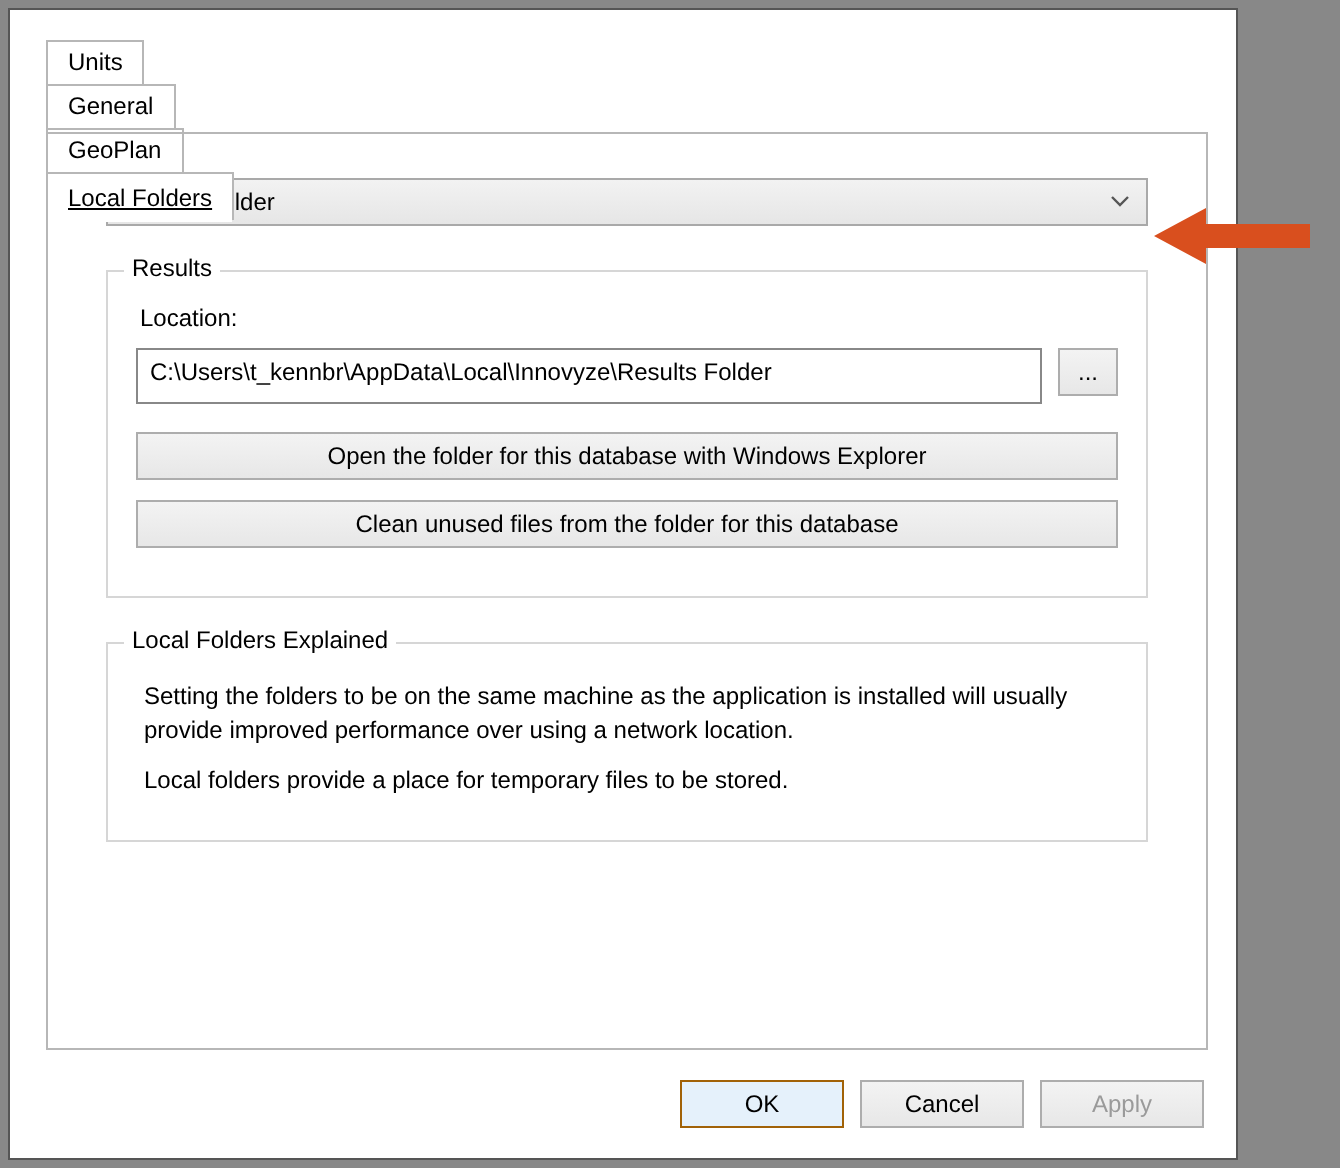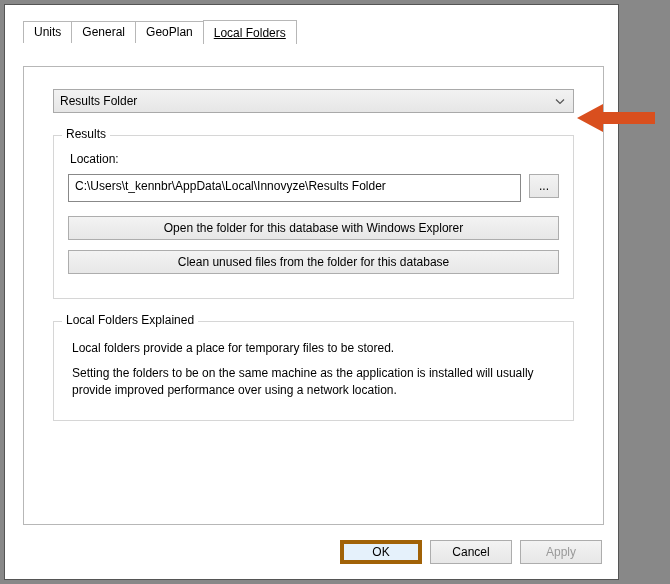--- a/index.html
+++ b/index.html
@@ -43,24 +43,25 @@
     height: 28px;
     display: flex;
     align-items: center;
     justify-content: center;
     font-size: 14px;
     color: #333;
     cursor: default;
   }
   .tabs {
     display: flex;
-    align-items: center;
+    align-items: flex-start;
     margin: 14px 0 0 18px;
     position: relative;
     height: 24px;
+    flex-direction: column;
   }
   .tab {
     border: 1px solid #b7b7b7;
     border-bottom: none;
     padding: 3px 10px 4px 10px;
     background: #fff;
     font-size: 12px;
     margin-right: -1px;
     position: relative;
     top: 1px;
@@ -158,21 +159,21 @@
     position: absolute;
     left: 0; right: 0; bottom: 0;
     height: 54px;
     display: flex;
     align-items: center;
     justify-content: flex-end;
     gap: 8px;
     padding-right: 16px;
   }
   .footer .btn { width: 82px; height: 24px; }
-  .footer .btn.primary { border: 4px solid #a16207; background: #e5f1fb; }
+  .footer .btn.primary { border: 1px solid #a16207; background: #e5f1fb; }
   .footer .btn.disabled { color: #9a9a9a; }
   .arrow {
     position: absolute;
     left: 577px;
     top: 100px;
     width: 80px;
     height: 36px;
     z-index: 50;
   }
 </style>
@@ -216,22 +217,22 @@
       <div class="btn wide">
         <span>Open the folder for this database with Windows Explorer</span>
       </div>
       <div class="btn wide">
         <span>Clean unused files from the folder for this database</span>
       </div>
     </div>
 
     <div class="groupbox explain">
       <span class="legend">Local Folders Explained</span>
+      <p>Setting the folders to be on the same machine as the application is installed will usually provide improved performance over using a network location.</p>
       <p>Local folders provide a place for temporary files to be stored.</p>
-      <p>Setting the folders to be on the same machine as the application is installed will usually provide improved performance over using a network location.</p>
     </div>
 
   </div>
 
   <div class="footer">
     <div class="btn primary">
         <span>OK</span>
       </div>
     <div class="btn">
         <span>Cancel</span>

